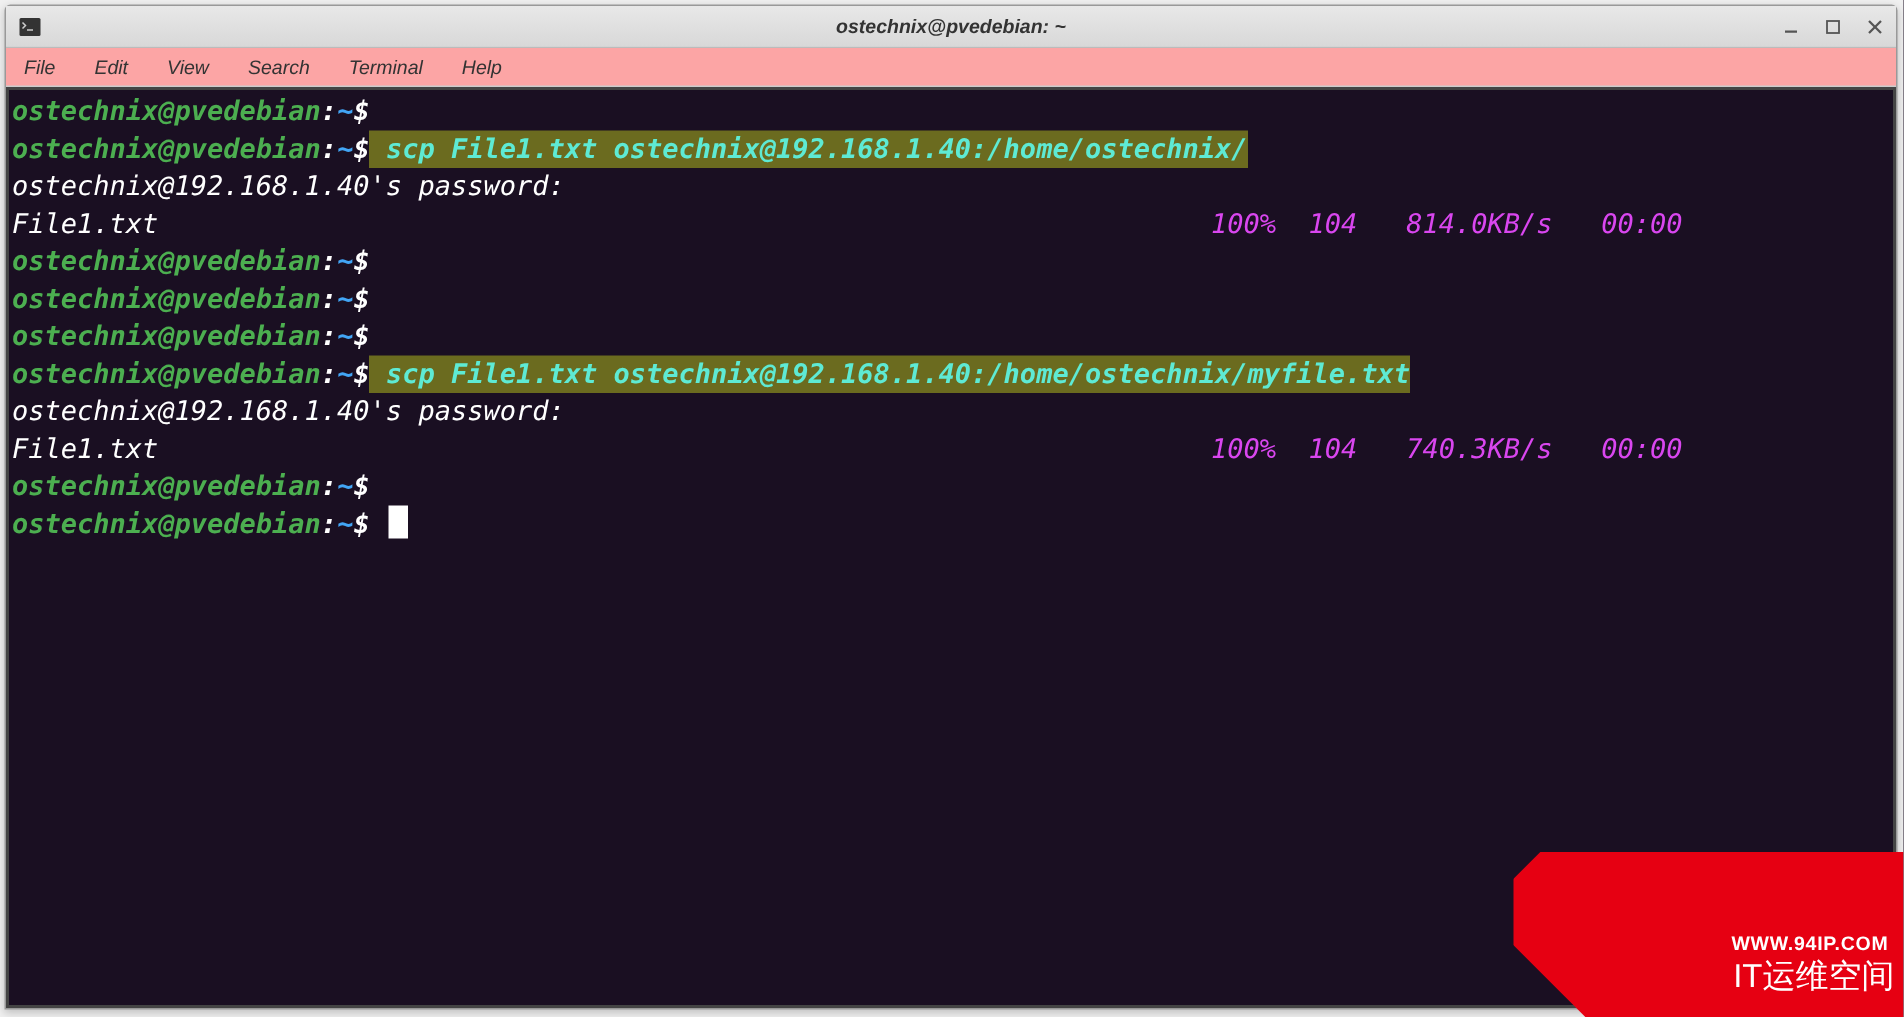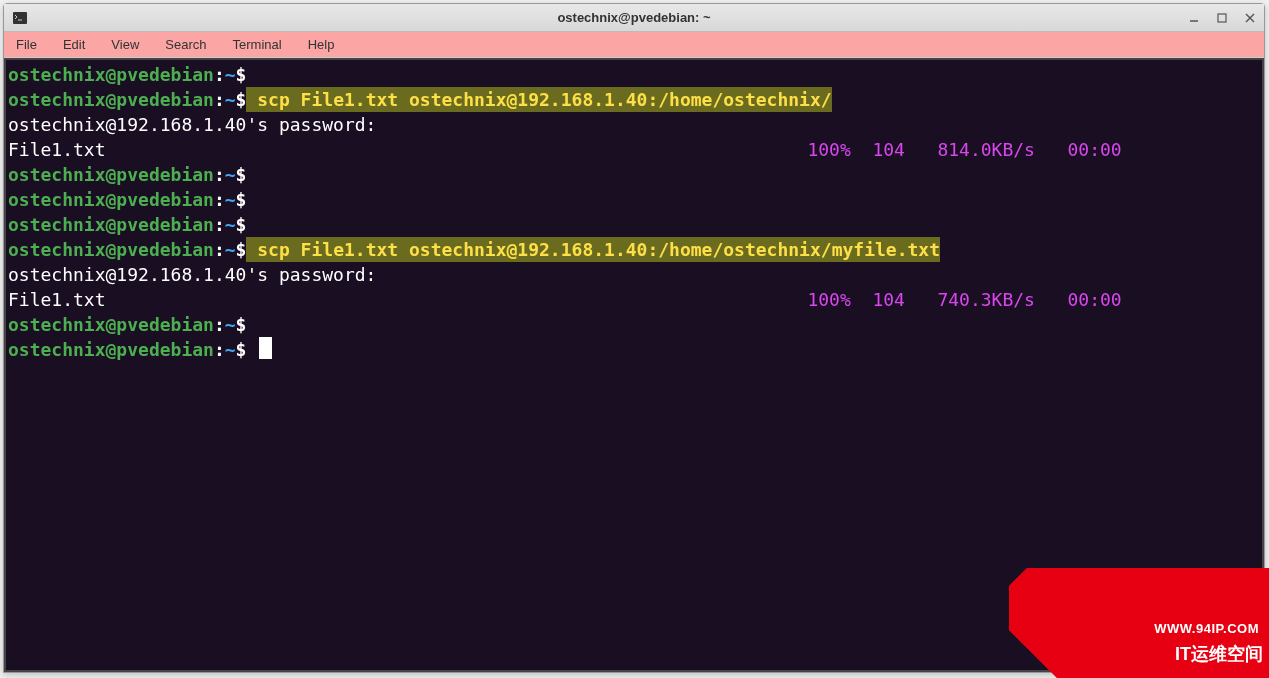--- a/index.html
+++ b/index.html
@@ -14,20 +14,21 @@
     .window {
       width: 1262px;
       height: 670px;
       background: #fff;
       border: 1px solid #999;
       border-radius: 4px 4px 0 0;
       box-shadow: 0 2px 6px rgba(0,0,0,0.2);
       display: flex;
       flex-direction: column;
       margin: 3px;
+      font-style: italic;
     }
     .titlebar {
       height: 28px;
       background: linear-gradient(#e8e8e8, #d8d8d8);
       border-bottom: 1px solid #bbb;
       display: flex;
       align-items: center;
       justify-content: center;
       position: relative;
       font-size: 13px;
@@ -83,21 +84,21 @@
       position: relative;
       border: 2px solid #444;
     }
     .line { white-space: pre; display: flex; }
     .user { color: #4caf50; font-weight: bold; }
     .colon { color: #ffffff; font-weight: bold; }
     .path { color: #42a5f5; font-weight: bold; }
     .dollar { color: #ffffff; font-weight: bold; }
     .cmd-hl {
       background: #6b6b1f;
-      color: #fde047;
+      color: #5eead4;
       font-weight: bold;
     }
     .plain { color: #ffffff; }
     .stats {
       color: #d946ef;
       flex: 1;
       text-align: center;
     }
     .cursor {
       display: inline-block;
@@ -132,22 +133,22 @@
       color: #fff;
       font-size: 13px;
       font-weight: bold;
       letter-spacing: 0.5px;
     }
     .watermark-text2 {
       position: absolute;
       right: 6px;
       bottom: 12px;
       color: #fff;
-      font-size: 18px;
-      font-weight: bold;
+      font-size: 22px;
+      font-weight: normal;
     }
   </style>
 </head>
 <body>
 
 <div class="window">
   <div class="titlebar">
     <span class="titlebar-icon">
       <svg width="16" height="16" viewBox="0 0 16 16">
           <rect x="1" y="2" width="14" height="12" rx="1" fill="#333"></rect>

